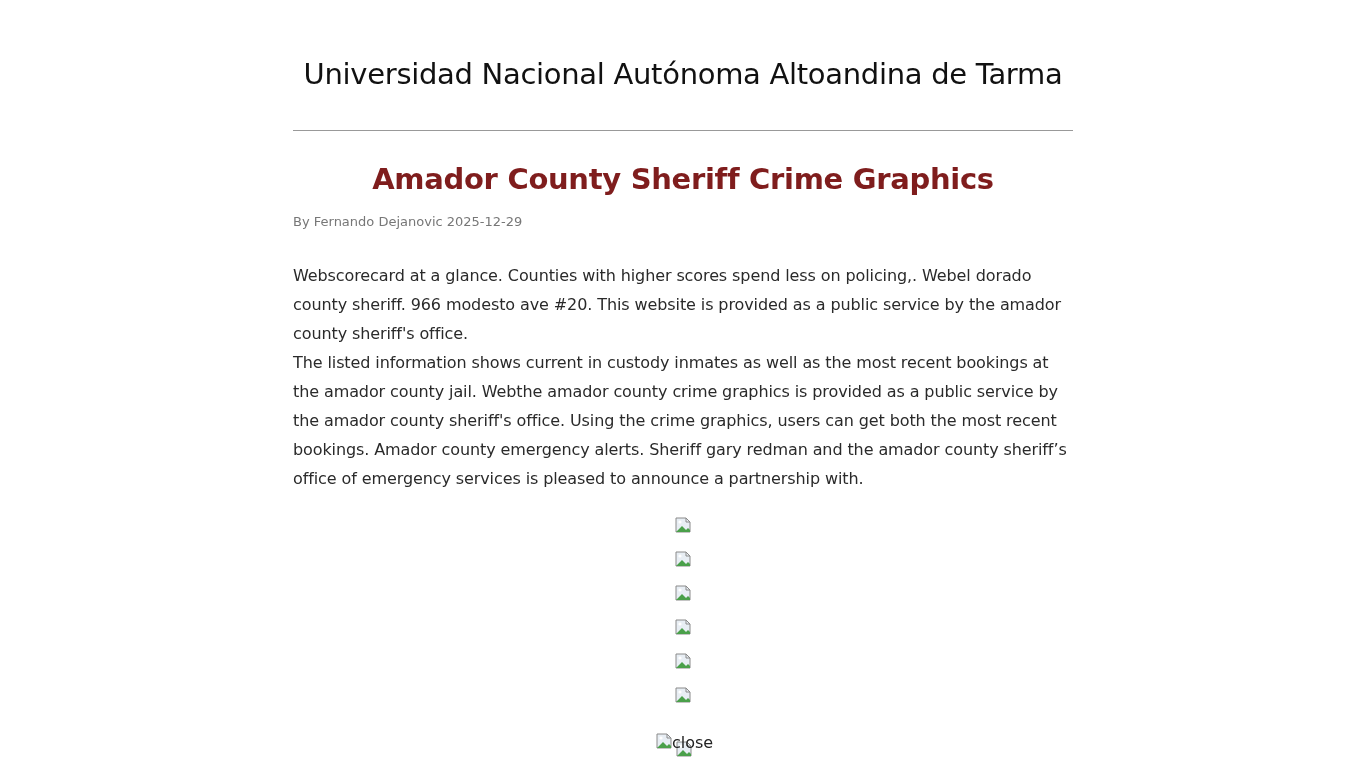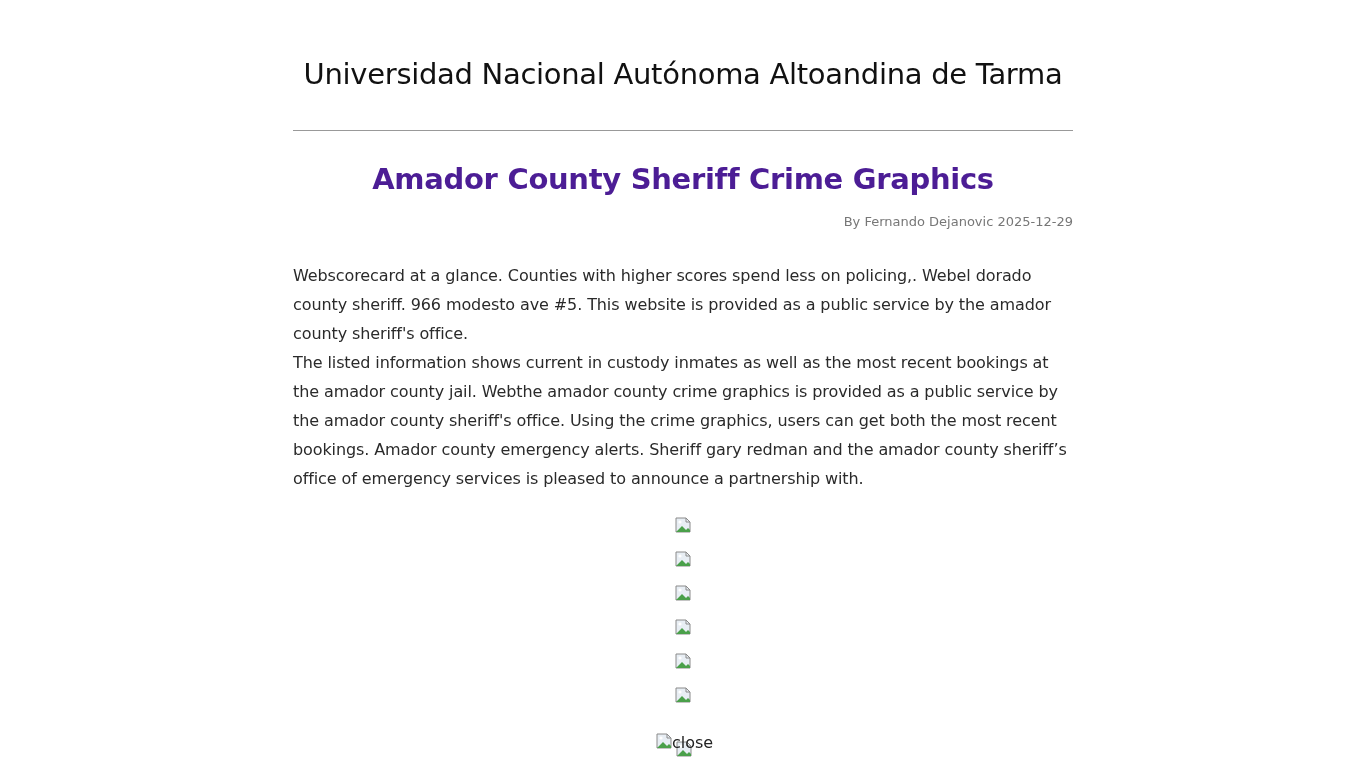--- a/index.html
+++ b/index.html
@@ -9,23 +9,23 @@
     color: #222222;
   }
   .container { width: 780px; margin: 0 auto; padding-top: 56px; }
   .site-title {
     margin: 0; text-align: center; font-size: 29px; font-weight: normal;
     color: #111111; line-height: 36px; letter-spacing: -0.3px;
   }
   .divider { border: none; border-top: 1px solid #999999; margin: 38px 0 0 0; height: 0; }
   .post-title {
     margin: 30px 0 0 0; text-align: center; font-size: 29px; font-weight: bold;
-    color: #4c1d95; line-height: 36px; letter-spacing: -0.3px;
+    color: #7f1d1d; line-height: 36px; letter-spacing: -0.3px;
   }
-  .byline { text-align: right; font-size: 13px; color: #777777; margin-top: 16px; line-height: 18px; }
+  .byline { text-align: left; font-size: 13px; color: #777777; margin-top: 16px; line-height: 18px; }
   .para { font-size: 16px; line-height: 29px; margin: 0; color: #2a2a2a; letter-spacing: -0.1px; }
   .para.p1 { margin-top: 30px; }
   .para.p2 { }
   .images { display: flex; flex-direction: column; align-items: center; margin-top: 24px; }
   .broken-img { width: 16px; height: 16px; margin-bottom: 18px; position: relative; }
   .broken-img svg { display: block; }
   .close-area { position: absolute; left: 656px; top: 733px; width: 80px; height: 30px; }
   .close-area .broken-img { position: absolute; left: 0; top: 0; margin: 0; }
   .close-area .broken-img.second { left: 20px; top: 8px; }
   .close-label {
@@ -37,21 +37,21 @@
 <body>
 
 <div class="container">
   <h1 class="site-title">Universidad Nacional Autónoma Altoandina de Tarma</h1>
   <hr class="divider">
 
   <article>
     <h2 class="post-title">Amador County Sheriff Crime Graphics</h2>
     <div class="byline">By Fernando Dejanovic 2025-12-29</div>
 
-    <p class="para p1">Webscorecard at a glance. Counties with higher scores spend less on policing,. Webel dorado county sheriff. 966 modesto ave #5. This website is provided as a public service by the amador county sheriff's office.</p>
+    <p class="para p1">Webscorecard at a glance. Counties with higher scores spend less on policing,. Webel dorado county sheriff. 966 modesto ave #20. This website is provided as a public service by the amador county sheriff's office.</p>
     <p class="para p2">The listed information shows current in custody inmates as well as the most recent bookings at the amador county jail. Webthe amador county crime graphics is provided as a public service by the amador county sheriff's office. Using the crime graphics, users can get both the most recent bookings. Amador county emergency alerts. Sheriff gary redman and the amador county sheriff’s office of emergency services is pleased to announce a partnership with.</p>
 
     <div class="images">
       <div class="broken-img">
         <svg width="16" height="16" viewBox="0 0 16 16">
             <path d="M1 1h10l4 4v10H1z" fill="#e8eef4" stroke="#8a8a8a" stroke-width="1"></path>
             <path d="M11 1v4h4" fill="none" stroke="#8a8a8a"></path>
             <circle cx="5" cy="5" r="1.6" fill="#fff"></circle>
             <path d="M1 15l6-6 4 4 2-2 2 2v2z" fill="#4aa04a"></path>
           </svg>

